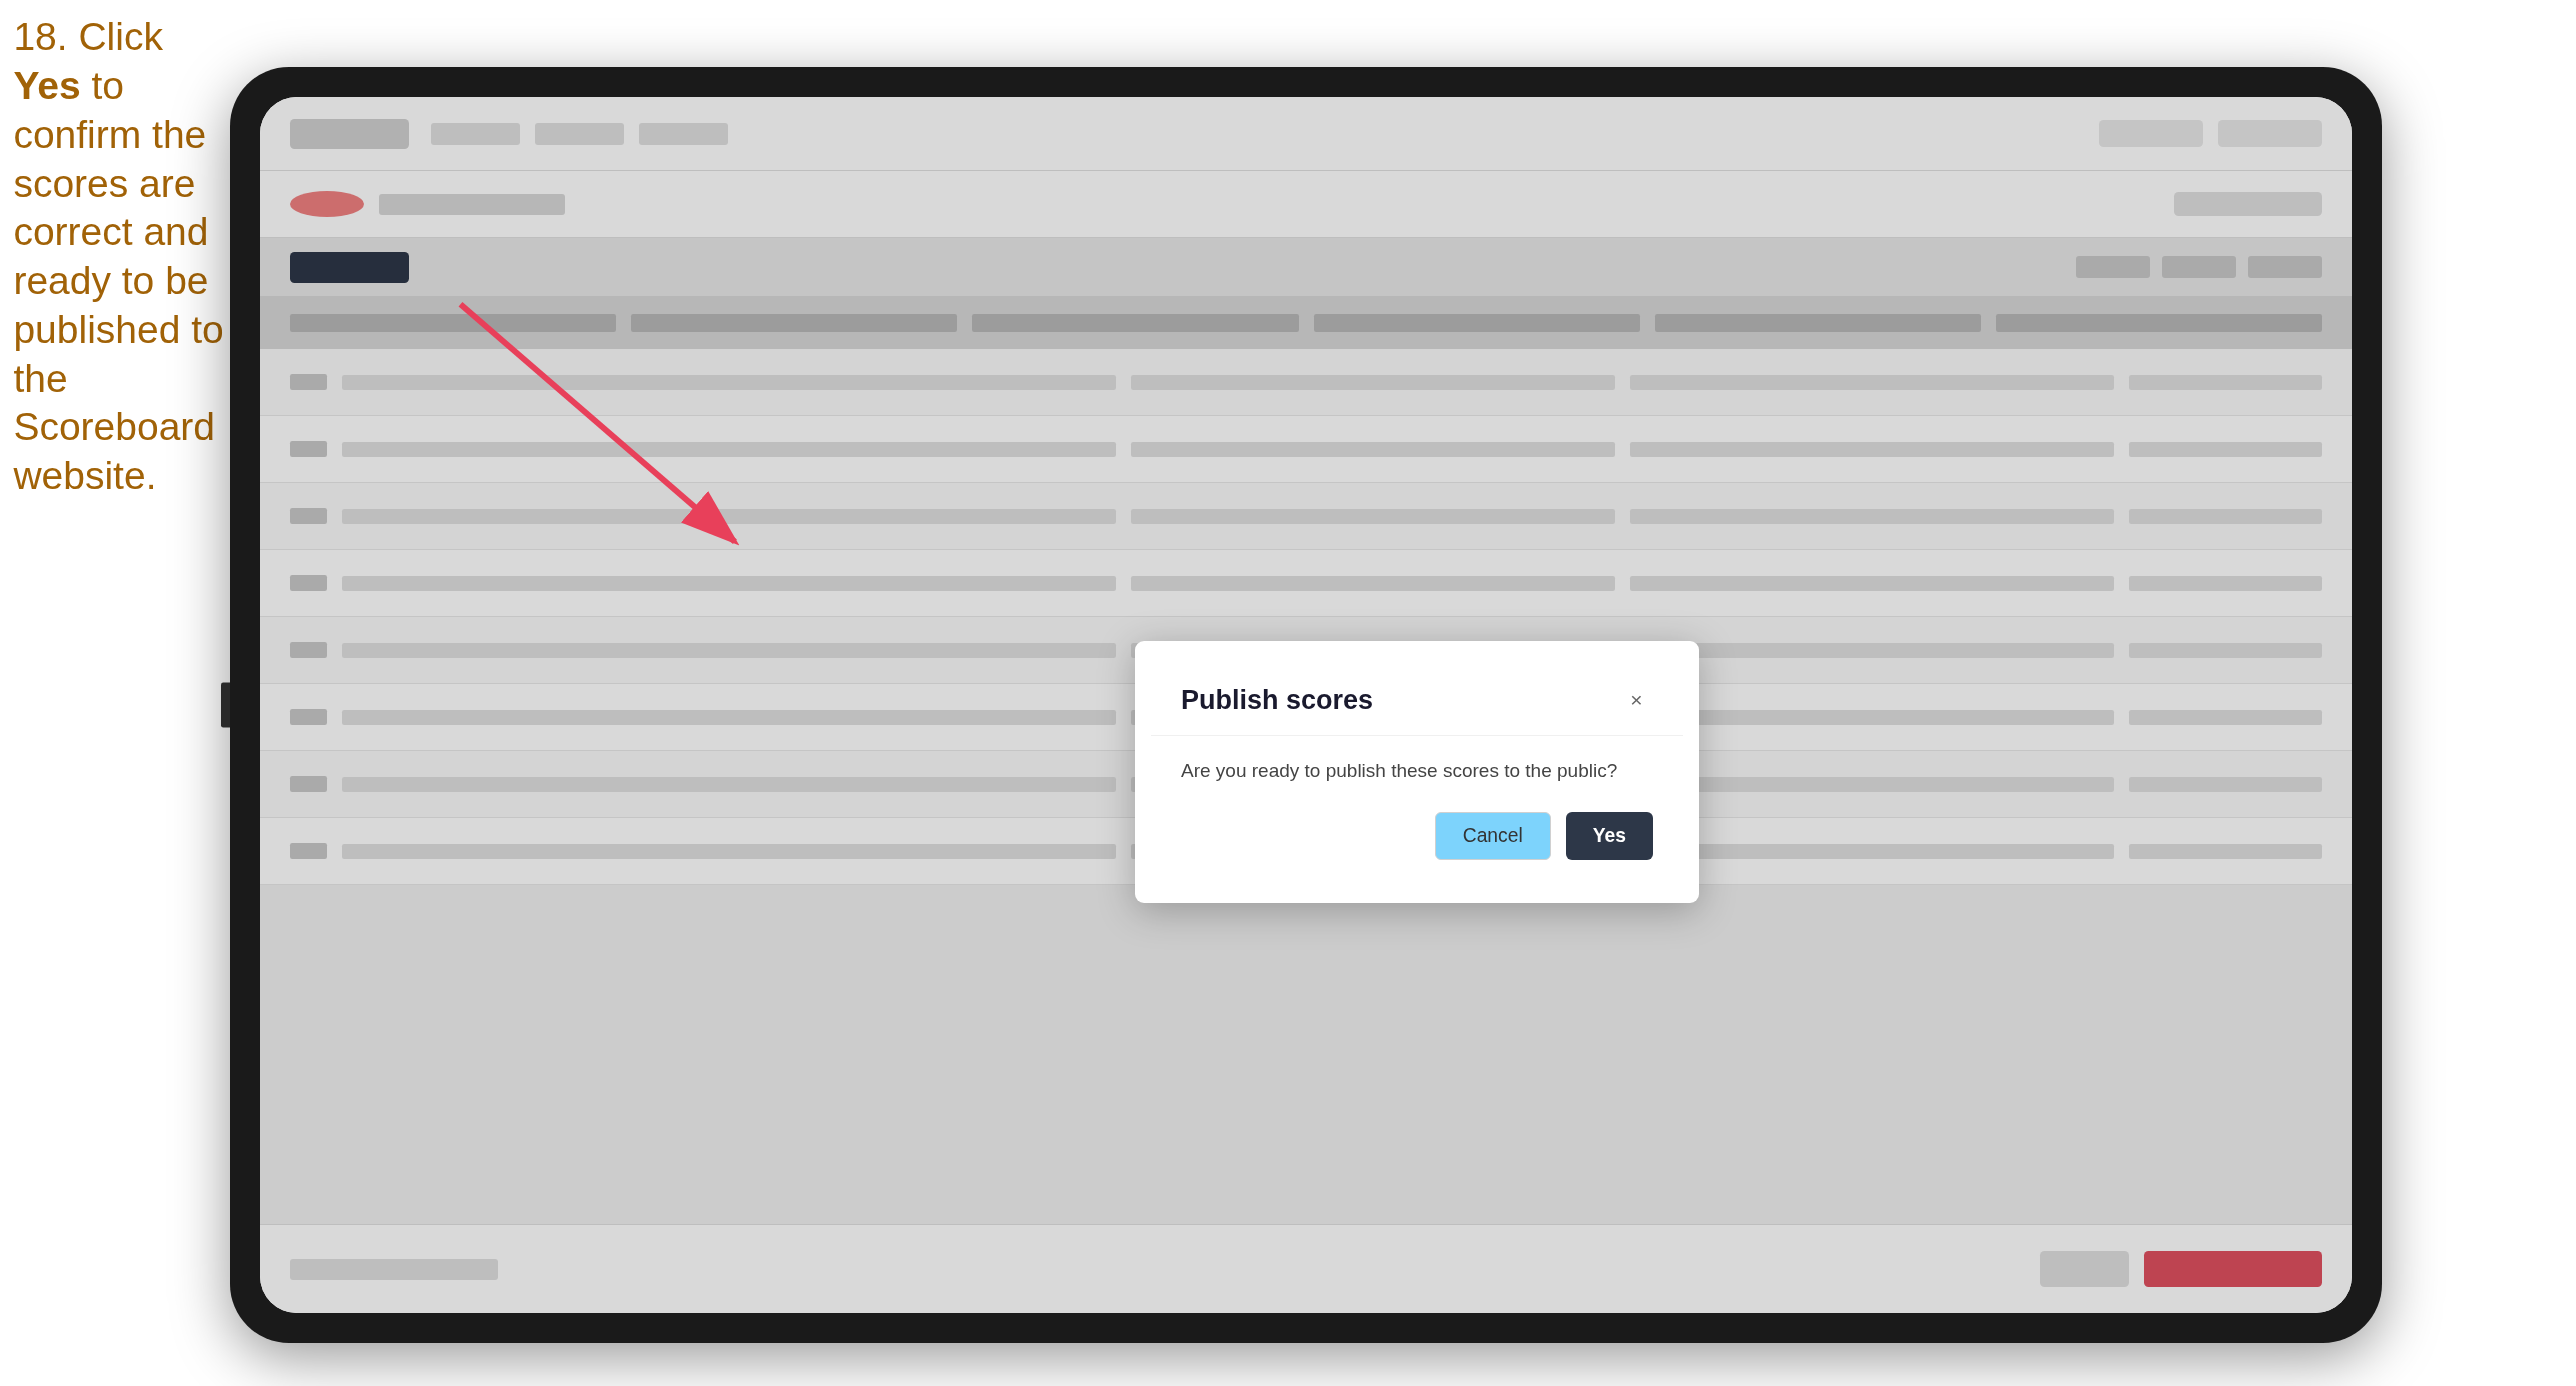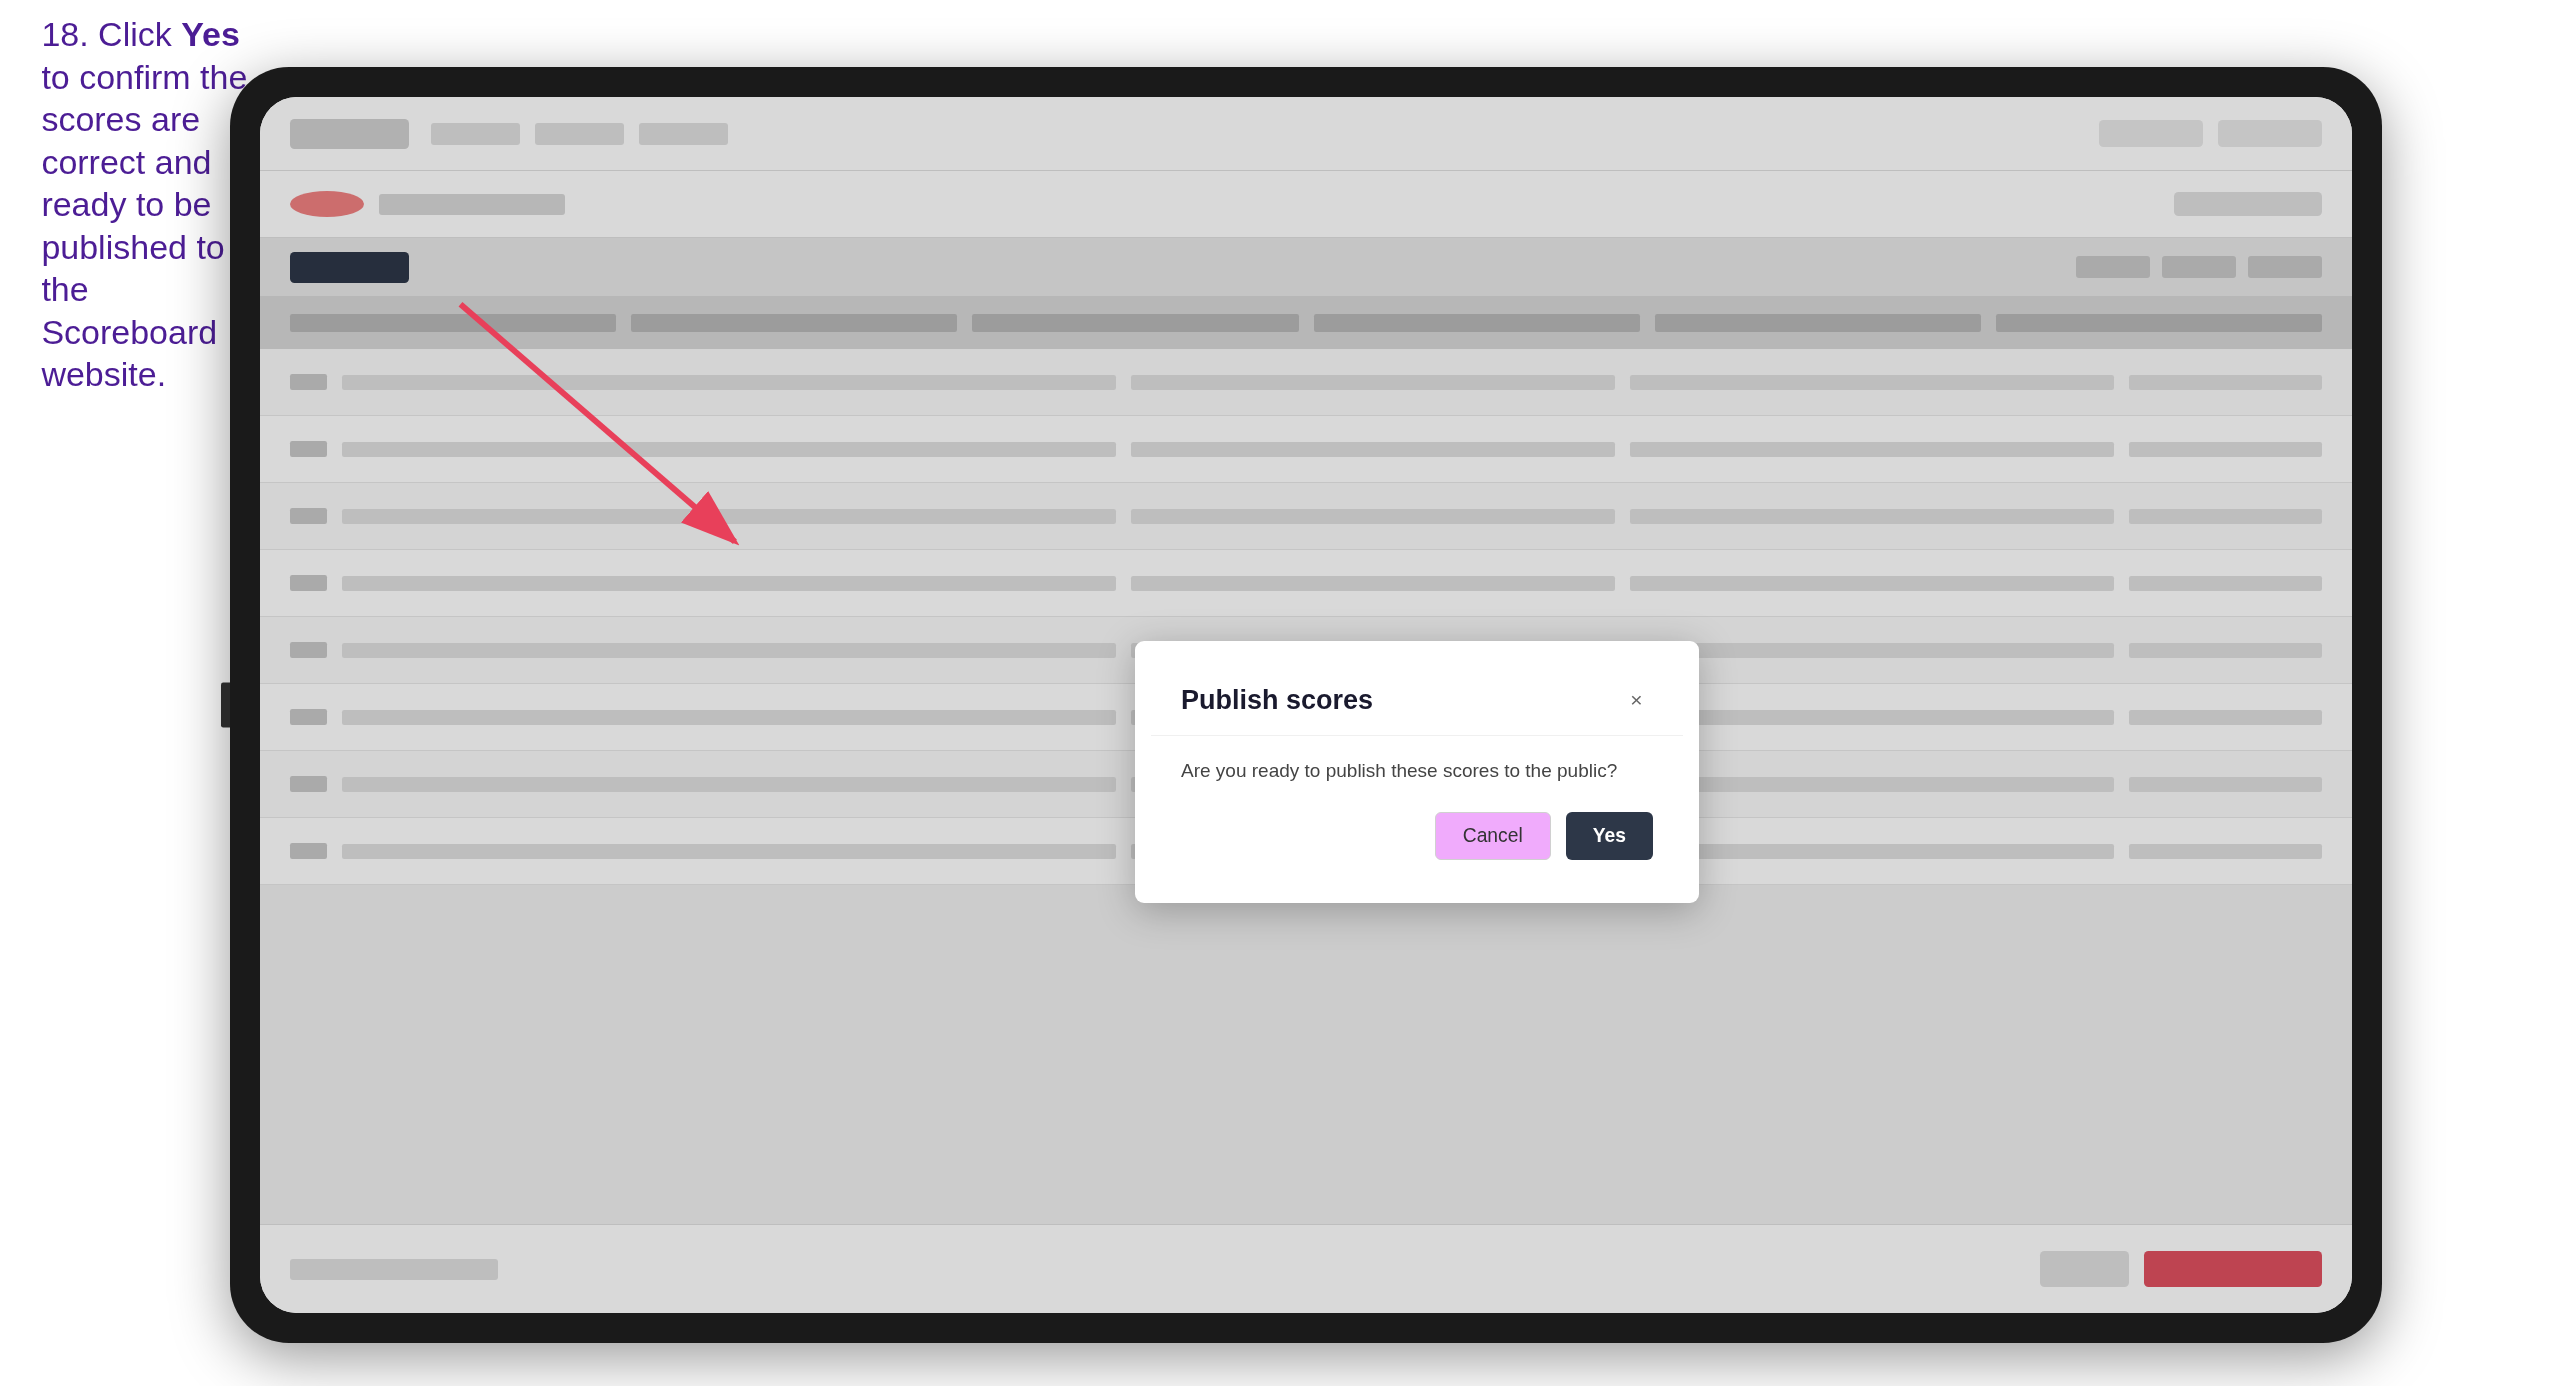--- a/index.html
+++ b/index.html
@@ -12,24 +12,23 @@
       overflow: hidden;
       position: relative;
     }
 
     
     .instruction-text {
       position: absolute;
       left: 13.4px;
       top: 13.4px;
       width: 215px;
-      font-size: 34px;
+      font-size: 39px;
       line-height: 1.25;
-      color: #4c1d95;
-      margin-left: 28px;
+      color: #a16207;
     }
 
     .instruction-text strong {
       font-weight: 700;
     }
 
     
     .tablet-shell {
       position: absolute;
       left: 230px;
@@ -349,21 +348,21 @@
       display: flex;
       justify-content: flex-end;
       gap: 15px;
     }
 
     .btn-cancel {
       padding: 12px 27px;
       font-size: 19.3px;
       border: 0.7px solid #d0d0d0;
       border-radius: 6px;
-      background: #f0abfc;
+      background: #7dd3fc;
       color: #333;
       cursor: pointer;
     }
 
     .btn-yes {
       padding: 12px 27px;
       font-size: 19.3px;
       border: none;
       border-radius: 6px;
       background: #2d3748;

